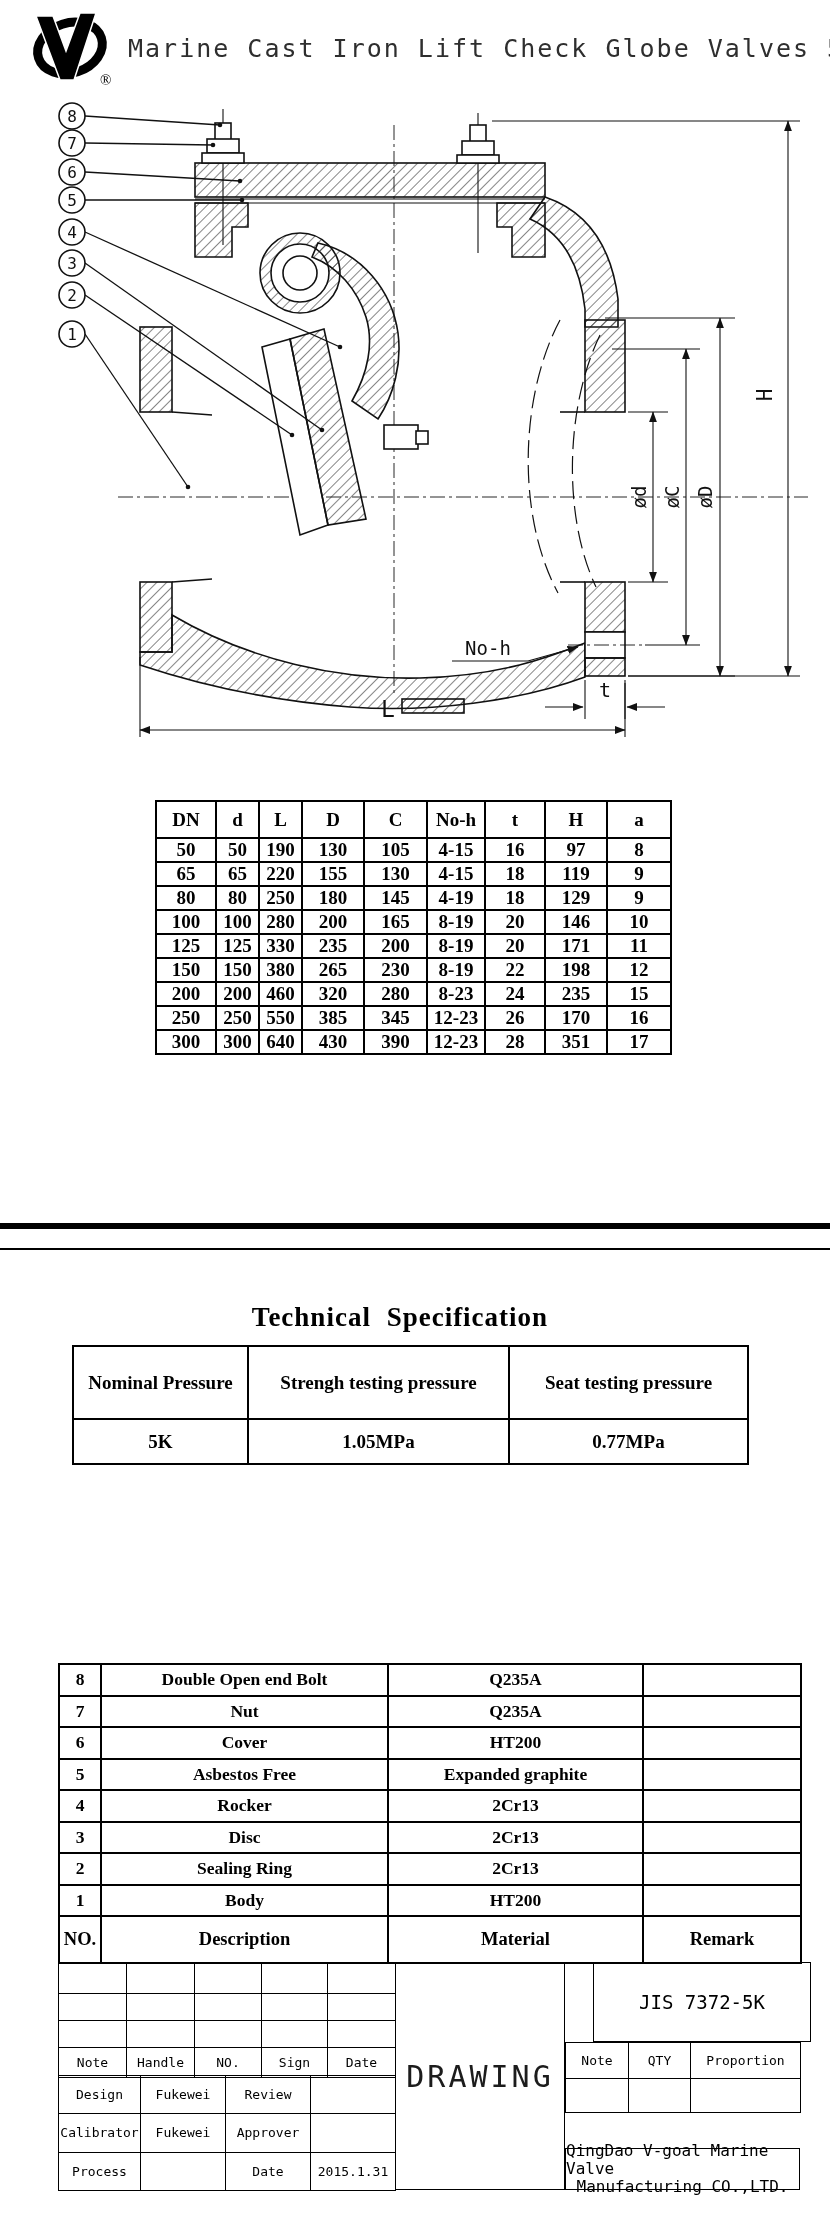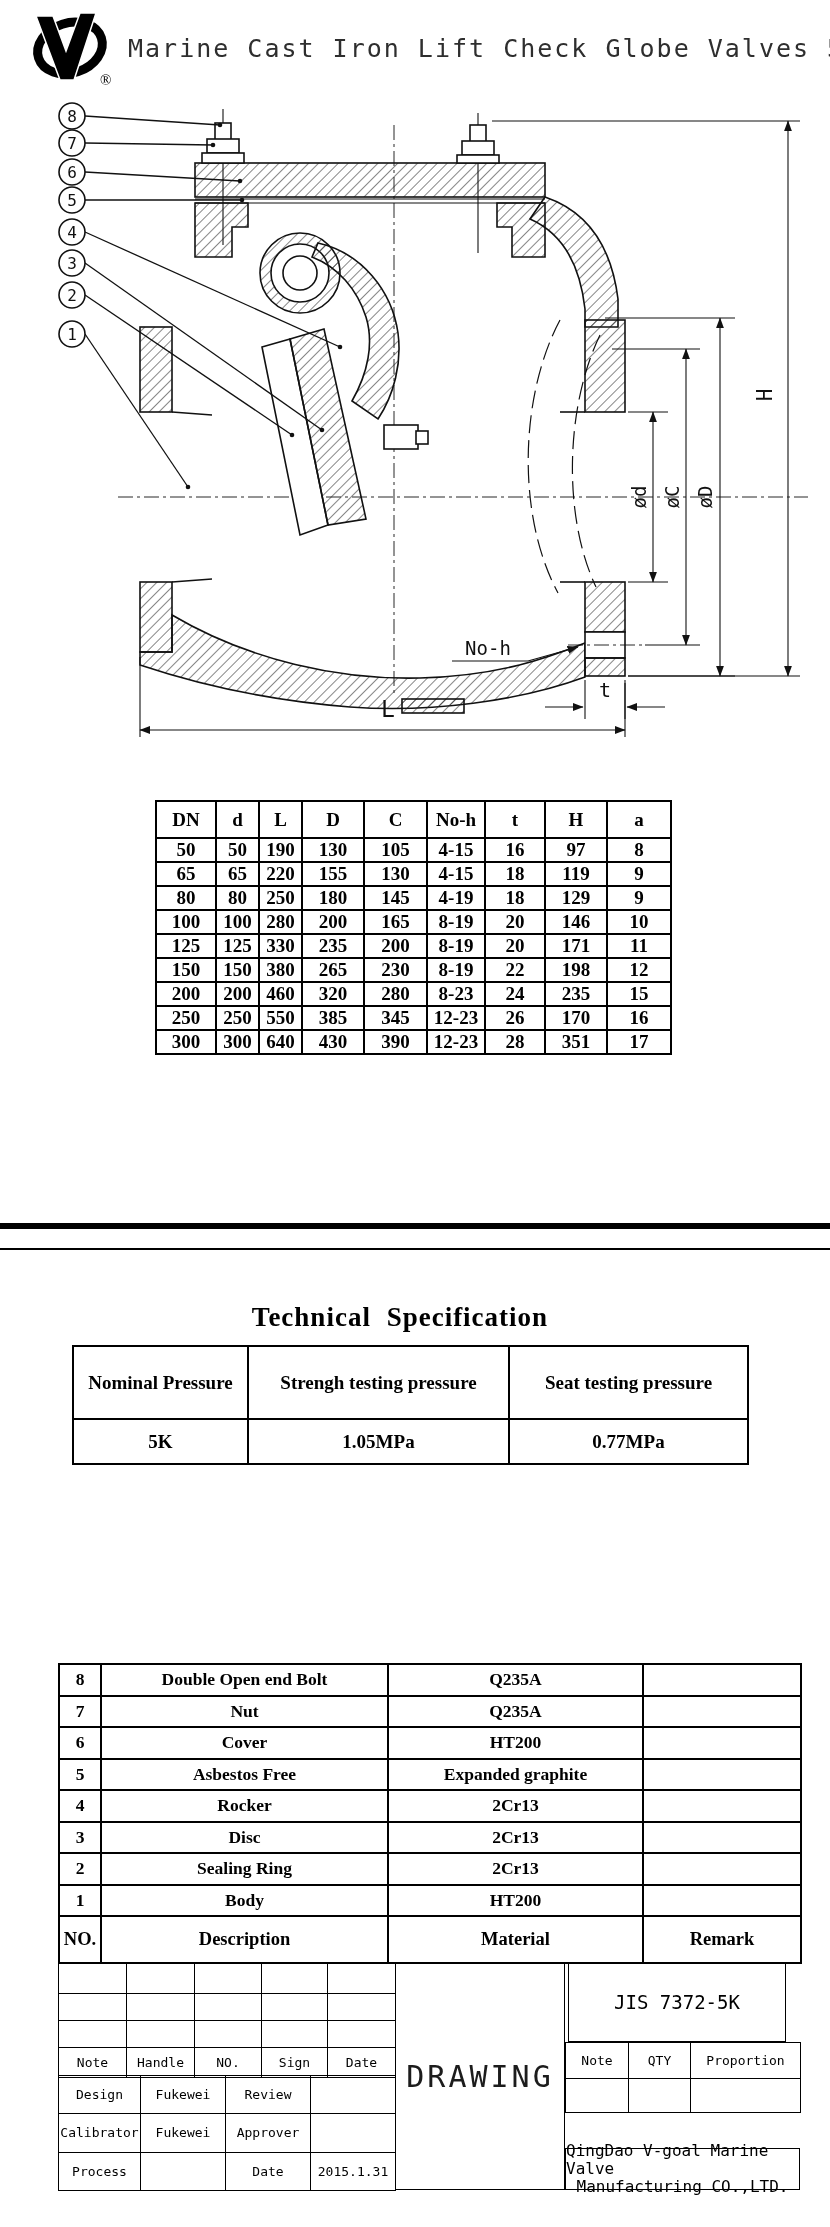--- a/index.html
+++ b/index.html
@@ -503,21 +503,21 @@
             <td>Date</td>
             <td>2015.1.31</td>
           </tr>
         </tbody>
     </table>
 
     <div class="tcell" style="left:337px;top:0;width:170px;height:228px">
       <span class="drawing-word">DRAWING</span>
     </div>
 
-    <div class="tcell jis" style="left:510px;top:0;width:218px;height:80px">JIS 7372-5K</div>
+    <div class="tcell jis" style="left:535px;top:0;width:218px;height:80px">JIS 7372-5K</div>
     <table class="tg3" style="left:507px;top:80px;width:235px">
       <colgroup>
           <col style="width:63px">
           <col style="width:62px">
           <col style="width:110px">
         </colgroup>
       <tbody>
           <tr class="h36">
         <td>Note</td>
         <td>QTY</td>

